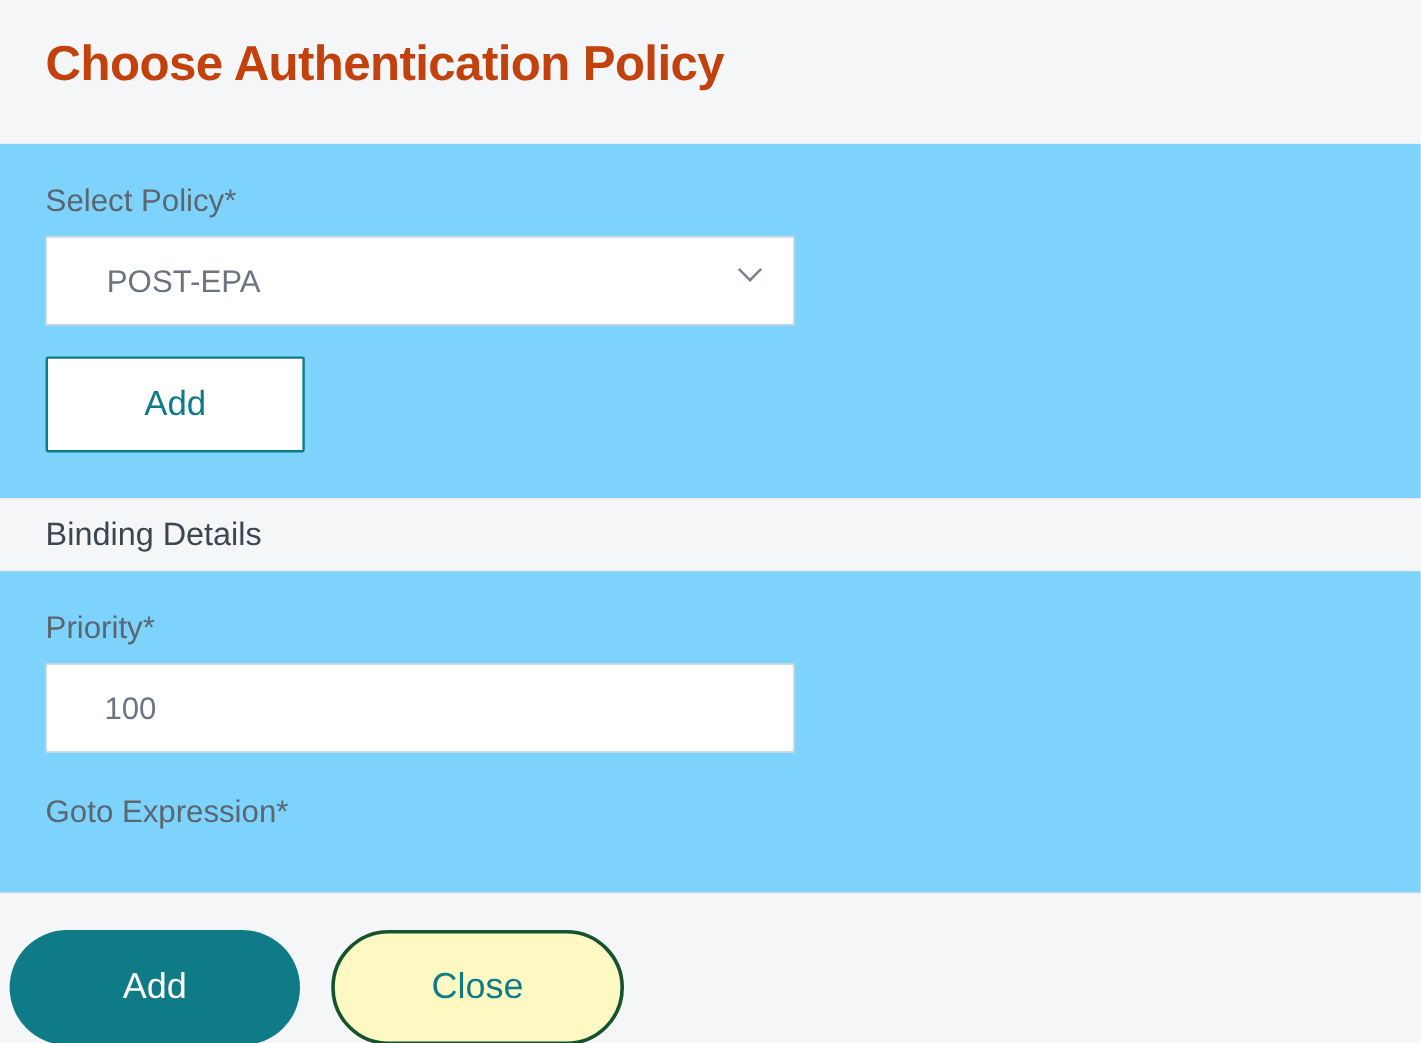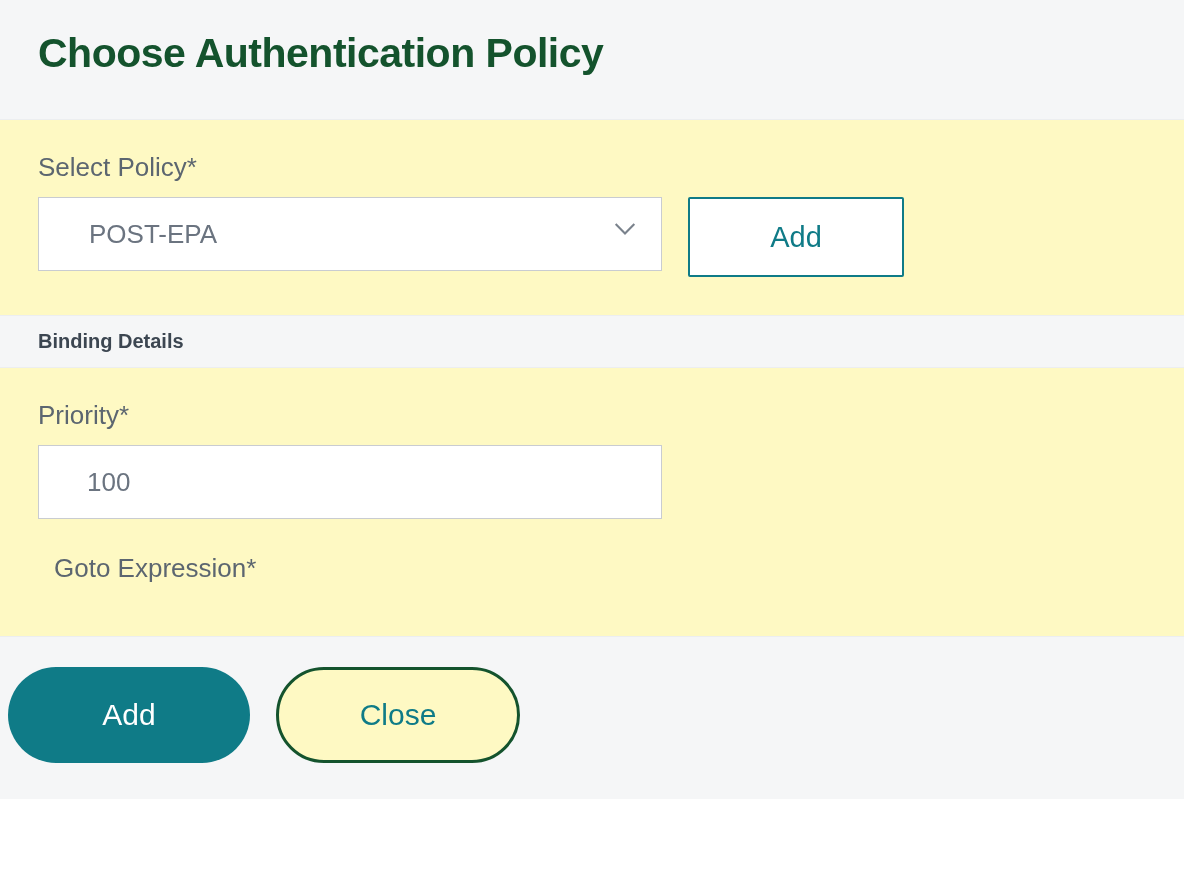--- a/index.html
+++ b/index.html
@@ -14,37 +14,38 @@
     width: 1184px;
   }
   .header-bar {
     background: #f5f6f7;
     padding: 30px 38px 42px 38px;
     border-bottom: 1px solid #eceef0;
   }
   .page-title {
     font-size: 41px;
     font-weight: 600;
-    color: #14532d;
+    color: #c2410c;
     letter-spacing: -0.5px;
   }
   .section {
-    background: #fef9c3;
+    background: #7dd3fc;
     padding: 32px 38px 38px 38px;
   }
   .field-label {
     font-size: 26px;
     color: #5c6670;
     margin-bottom: 14px;
     font-weight: 400;
   }
   .row {
     display: flex;
     align-items: stretch;
     gap: 26px;
+    flex-direction: column;
   }
   .dropdown, .text-input {
     width: 624px;
     height: 74px;
     border: 1px solid #c9ccd1;
     background: #ffffff;
     display: flex;
     align-items: center;
     padding: 0 24px 0 50px;
     font-size: 26px;
@@ -80,31 +81,30 @@
     cursor: pointer;
     border-radius: 2px;
   }
   .subheader-bar {
     background: #f5f6f7;
     padding: 14px 38px;
     border-top: 1px solid #eceef0;
     border-bottom: 1px solid #eceef0;
   }
   .subheader-title {
-    font-size: 20px;
-    font-weight: 700;
+    font-size: 27px;
+    font-weight: 400;
     color: #3c4651;
   }
   .text-input {
     cursor: text;
     padding-left: 48px;
   }
   .goto-block {
     margin-top: 34px;
-    margin-left: 16px;
   }
   .footer-bar {
     background: #f5f6f7;
     border-top: 1px solid #eceef0;
     padding: 30px 8px 36px 8px;
     display: flex;
     gap: 26px;
   }
   .pill-btn {
     height: 96px;

